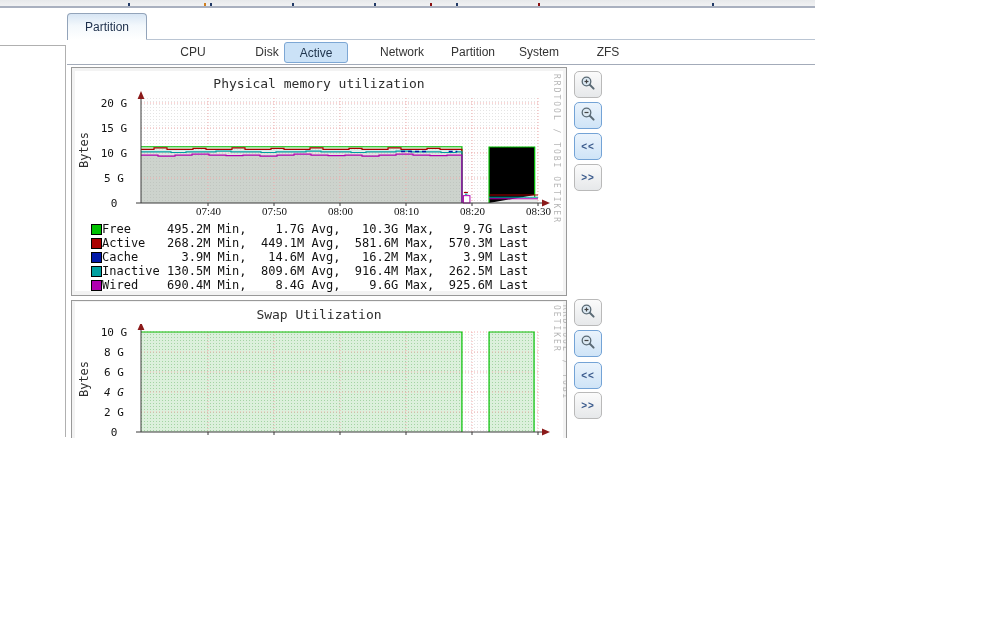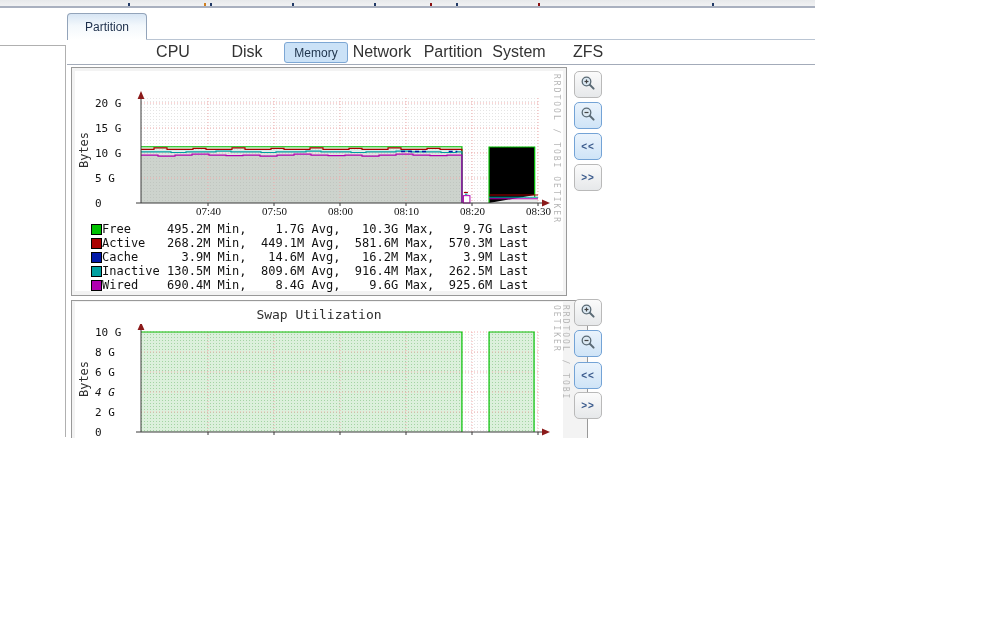--- a/index.html
+++ b/index.html
@@ -18,45 +18,45 @@
   .report-tab{
     position:absolute;left:67px;top:13px;width:78px;height:26px;
     border:1px solid #93a4ba;border-bottom:none;border-radius:4px 4px 0 0;
     background:linear-gradient(#d8e6f4 0%,#f3f8fc 45%,#ffffff 100%);
     display:flex;align-items:center;justify-content:center;
     font-size:12px;color:#1c2e4a;cursor:default;
   }
   .tabstrip-line{position:absolute;top:39px;left:146px;width:669px;border-top:1px solid #bac5d3;}
   
   .subtabs{position:absolute;left:67px;top:40px;width:748px;height:24px;border-bottom:1px solid #a3abb9;}
-  .subtab{position:absolute;top:4px;transform:translateX(-50%);font-size:16px;color:#333;line-height:16px;cursor:default;}
+  .subtab{position:absolute;top:4px;transform:translateX(-50%);font-size:12px;color:#333;line-height:16px;cursor:default;margin-left:20px;}
   .subtab-active-chip{
     position:absolute;left:217px;top:2px;width:62px;height:19px;
     background:#cbe2f7;border:1px solid #7da7d4;border-radius:3px;
     display:flex;align-items:center;justify-content:center;
     font-size:12px;color:#21364e;
   }
   
   .left-panel-top{position:absolute;left:0;top:45px;width:65px;border-top:1px solid #b0b0b0;}
   .left-panel-edge{position:absolute;left:65px;top:45px;height:392px;border-left:1px solid #b0b0b0;}
   
   .gpanel{position:absolute;left:71px;width:494px;background:#f3f3f3;border:1px solid #999;}
   #panel1{top:67px;height:227px;}
-  #panel2{top:300px;height:137px;border-bottom:none;overflow:hidden;padding-left:21px;}
+  #panel2{top:300px;height:137px;border-bottom:none;overflow:hidden;}
   .rrd-img{position:absolute;left:3px;background:#ffffff;width:488px;}
   #img1{top:3px;height:220px;}
   #img2{top:1px;height:140px;}
   .rrd-title{position:absolute;left:0;width:488px;top:5px;text-align:center;
     font-family:"DejaVu Sans Mono",monospace;font-size:13px;color:#2e2e2e;white-space:pre;}
   .rrd-ylabel{position:absolute;left:-1px;font-family:"DejaVu Sans Mono",monospace;font-size:12px;color:#2e2e2e;
     transform:rotate(-90deg);transform-origin:center;width:60px;text-align:center;}
   .rrd-attrib{position:absolute;left:477px;top:3px;font-family:"DejaVu Sans Mono",monospace;font-size:8px;
     color:#b6b6b6;letter-spacing:2px;writing-mode:vertical-rl;}
   .rrd-svg{position:absolute;left:56px;}
-  .ytick{position:absolute;left:20px;width:38px;text-align:left;
+  .ytick{position:absolute;left:20px;width:38px;text-align:center;
     font-family:"DejaVu Sans Mono",monospace;font-size:11px;color:#111;white-space:pre;}
   .xtick{position:absolute;transform:translateX(-50%);
     font-family:Liberation Serif, serif;font-size:11px;color:#111;white-space:pre;}
   .legend{position:absolute;left:14px;top:151px;}
   .legend-row{position:relative;height:14px;font-family:"DejaVu Sans Mono",monospace;font-size:12px;color:#111;}
   .legend-sq{position:absolute;left:2px;top:2px;width:9px;height:9px;border:1px solid #000;}
   .legend-text{position:absolute;left:13px;top:0;white-space:pre;}
   
   .btncol{position:absolute;left:574px;width:28px;}
   #btncol1{top:71px;}
@@ -87,33 +87,34 @@
 
 <div class="report-tab">
   <span>Partition</span>
 </div>
 <div class="tabstrip-line"></div>
 
 <div class="subtabs">
   <span class="subtab" style="left:106px">CPU</span>
   <span class="subtab" style="left:180px">Disk</span>
   <div class="subtab-active-chip">
-    <span>Memory</span>
+    <span>Active</span>
   </div>
   <span class="subtab" style="left:315px">Network</span>
   <span class="subtab" style="left:386px">Partition</span>
   <span class="subtab" style="left:452px">System</span>
   <span class="subtab" style="left:521px">ZFS</span>
 </div>
 
 <div class="left-panel-top"></div>
 <div class="left-panel-edge"></div>
 
 <div class="gpanel" id="panel1">
   <div class="rrd-img" id="img1">
+    <div class="rrd-title">Physical memory utilization</div>
     <div class="rrd-ylabel" style="top:72px;left:-21px;">Bytes</div>
     <svg class="rrd-svg" id="g1svg" style="top:20px" width="432" height="122">
         <rect x="10" y="7" width="397" height="105" fill="url(#dotbg)"></rect>
         <rect x="10" y="64" width="320.9245" height="48" fill="url(#grayfill)"></rect>
         <rect x="10" y="60.75" width="320.9245" height="3.25" fill="#dfe5e1"></rect>
         <rect x="10" y="58.25" width="320.9245" height="2.5" fill="#d8ebe8"></rect>
         <rect x="10" y="55.75" width="320.9245" height="2.5" fill="url(#greenfill)"></rect>
         <rect x="358.05420000000004" y="56" width="45.657299999999964" height="48" fill="url(#greenfill)"></rect>
         <rect x="358.05420000000004" y="107.75" width="48.965799999999945" height="4.25" fill="#e8ebe8"></rect>
         <line x1="10" y1="12" x2="407" y2="12" stroke="#f2aeae" stroke-width="1" stroke-dasharray="1,2"></line>

